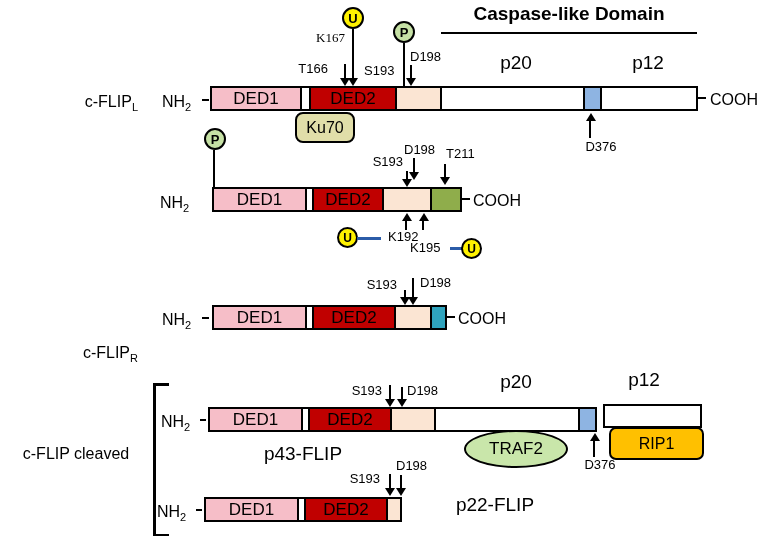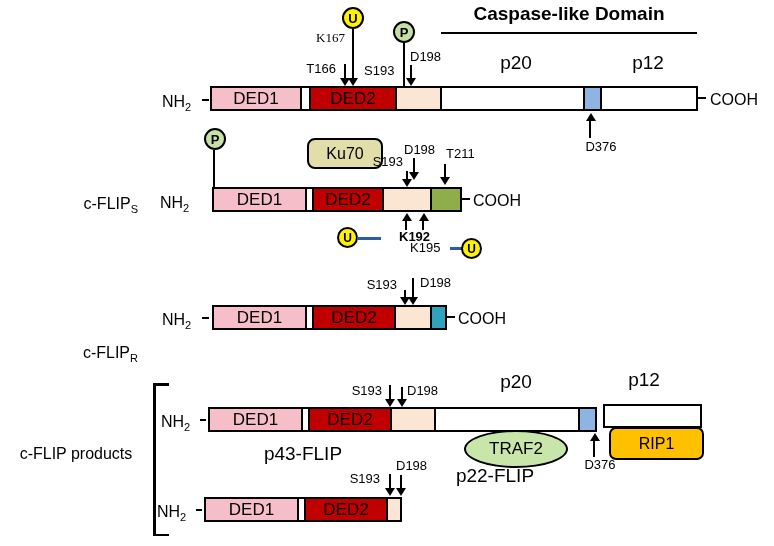--- a/index.html
+++ b/index.html
@@ -36,20 +36,21 @@
   .fill-olive{background:var(--olive);}
 </style>
 </head>
 <body>
 
 <div class="canvas">
 
   <div class="abs t19 ctr" style="left:438px;top:4px;width:262px;font-weight:bold;">Caspase-like Domain</div>
   <div class="hline" style="left:441px;top:32px;width:256px;"></div>
 
+  <div class="abs t16 rgt" style="left:36px;top:93px;width:102px;"><span>c-FLIP</span><span class="sub">L</span></div>
   <div class="abs t16" style="left:162px;top:93px;"><span>NH</span><span class="sub">2</span></div>
   <div class="hline" style="left:202px;top:99px;width:7px;"></div>
 
   <div class="bar" style="left:210px;top:86px;width:488px;">
     <div class="seg fill-ded1" style="width:88px;">
         <span>DED1</span>
       </div>
     <div class="seg fill-white" style="width:9px;"></div>
     <div class="seg fill-ded2" style="width:86px;">
         <span>DED2</span>
@@ -66,43 +67,42 @@
   <div class="abs t19 ctr" style="left:466px;top:53px;width:100px;">p20</div>
   <div class="abs t19 ctr" style="left:598px;top:53px;width:100px;">p12</div>
 
   <div class="badge" style="left:342px;top:7px;background:var(--ubi);">
       <span>U</span>
     </div>
   <div class="abs t13 rgt" style="left:299px;top:31px;width:46px;font-family:Liberation Serif, serif;">K167</div>
   <div class="shaft" style="left:352px;top:29px;height:49px;"></div>
   <div class="head-d" style="left:348px;top:78px;"></div>
 
-  <div class="abs t13 rgt" style="left:290px;top:62px;width:46px;">T166</div>
+  <div class="abs t13 rgt" style="left:282px;top:62px;width:46px;">T166</div>
   <div class="shaft" style="left:344px;top:64px;height:14px;"></div>
   <div class="head-d" style="left:340px;top:78px;"></div>
 
   <div class="abs t13" style="left:364px;top:64px;width:36px;">S193</div>
   <div class="badge" style="left:393px;top:21px;background:var(--phos);">
       <span>P</span>
     </div>
   <div class="shaft" style="left:403px;top:43px;height:43px;"></div>
 
   <div class="abs t13" style="left:410px;top:50px;width:42px;">D198</div>
   <div class="shaft" style="left:410px;top:65px;height:13px;"></div>
   <div class="head-d" style="left:406px;top:78px;"></div>
 
-  <div class="roundbox t16" style="left:307px;top:112px;width:76px;height:31px;border-radius:8px;background:var(--ku70);margin-top:26px;">
+  <div class="roundbox t16" style="left:295px;top:112px;width:60px;height:31px;border-radius:8px;background:var(--ku70);">
       <span>Ku70</span>
     </div>
 
   <div class="head-u" style="left:586px;top:113px;"></div>
   <div class="shaft" style="left:589px;top:121px;height:17px;"></div>
   <div class="abs t13 ctr" style="left:579px;top:140px;width:44px;">D376</div>
 
-  <div class="abs t16 rgt" style="left:36px;top:195px;width:102px;"><span>c-FLIP</span><span class="sub">S</span></div>
   <div class="badge" style="left:204px;top:128px;background:var(--phos);">
       <span>P</span>
     </div>
   <div class="shaft" style="left:213px;top:150px;height:37px;"></div>
   <div class="abs t16" style="left:160px;top:194px;"><span>NH</span><span class="sub">2</span></div>
 
   <div class="bar" style="left:212px;top:187px;width:250px;">
     <div class="seg fill-ded1" style="width:91px;">
         <span>DED1</span>
       </div>
@@ -131,21 +131,21 @@
 
   <div class="head-u" style="left:402px;top:213px;"></div>
   <div class="shaft" style="left:405px;top:221px;height:9px;"></div>
   <div class="head-u" style="left:419px;top:213px;"></div>
   <div class="shaft" style="left:422px;top:221px;height:9px;"></div>
 
   <div class="badge small" style="left:337px;top:227px;background:var(--ubi);">
       <span>U</span>
     </div>
   <div class="wire" style="left:357px;top:237px;width:24px;background:var(--wire);"></div>
-  <div class="abs t13" style="left:399px;top:230px;width:40px;font-weight:bold;">K192</div>
+  <div class="abs t13" style="left:388px;top:230px;width:40px;">K192</div>
   <div class="abs t13" style="left:410px;top:241px;width:40px;">K195</div>
   <div class="wire" style="left:450px;top:247px;width:12px;background:var(--wire);"></div>
   <div class="badge small" style="left:461px;top:238px;background:var(--ubi);">
       <span>U</span>
     </div>
 
   <div class="abs t16 rgt" style="left:36px;top:312px;width:102px;margin-top:32px;"><span>c-FLIP</span><span class="sub">R</span></div>
   <div class="abs t16" style="left:162px;top:311px;"><span>NH</span><span class="sub">2</span></div>
   <div class="hline" style="left:202px;top:317px;width:7px;"></div>
 
@@ -168,21 +168,21 @@
   <div class="shaft" style="left:404px;top:290px;height:7px;"></div>
   <div class="head-d" style="left:400px;top:297px;"></div>
   <div class="abs t13" style="left:420px;top:276px;width:42px;">D198</div>
   <div class="shaft" style="left:412px;top:278px;height:19px;"></div>
   <div class="head-d" style="left:408px;top:297px;"></div>
 
   <div class="abs" style="left:153px;top:383px;width:2.5px;height:153px;background:#000;"></div>
   <div class="abs" style="left:153px;top:383px;width:16px;height:2.5px;background:#000;"></div>
   <div class="abs" style="left:153px;top:533.5px;width:16px;height:2.5px;background:#000;"></div>
   <div class="abs t16 ctr" style="left:4px;top:445px;width:144px;">
-    <div>c-FLIP products</div>
+    <div>c-FLIP cleaved</div>
   </div>
 
   <div class="abs t16" style="left:161px;top:413px;"><span>NH</span><span class="sub">2</span></div>
   <div class="hline" style="left:200px;top:419px;width:6px;"></div>
 
   <div class="bar" style="left:208px;top:407px;width:389px;">
     <div class="seg fill-ded1" style="width:91px;">
         <span>DED1</span>
       </div>
     <div class="seg fill-white" style="width:7px;"></div>
@@ -233,15 +233,15 @@
     <div class="seg fill-linker" style="width:14px;"></div>
   </div>
 
   <div class="abs t13 rgt" style="left:344px;top:472px;width:36px;">S193</div>
   <div class="shaft" style="left:389px;top:474px;height:14px;"></div>
   <div class="head-d" style="left:385px;top:488px;"></div>
   <div class="abs t13" style="left:396px;top:459px;width:42px;">D198</div>
   <div class="shaft" style="left:400px;top:475px;height:13px;"></div>
   <div class="head-d" style="left:396px;top:488px;"></div>
 
-  <div class="abs t19 ctr" style="left:443px;top:466px;width:104px;">p22-FLIP</div>
+  <div class="abs t19 ctr" style="left:443px;top:495px;width:104px;">p22-FLIP</div>
 
 </div>
 
 </body></html>

